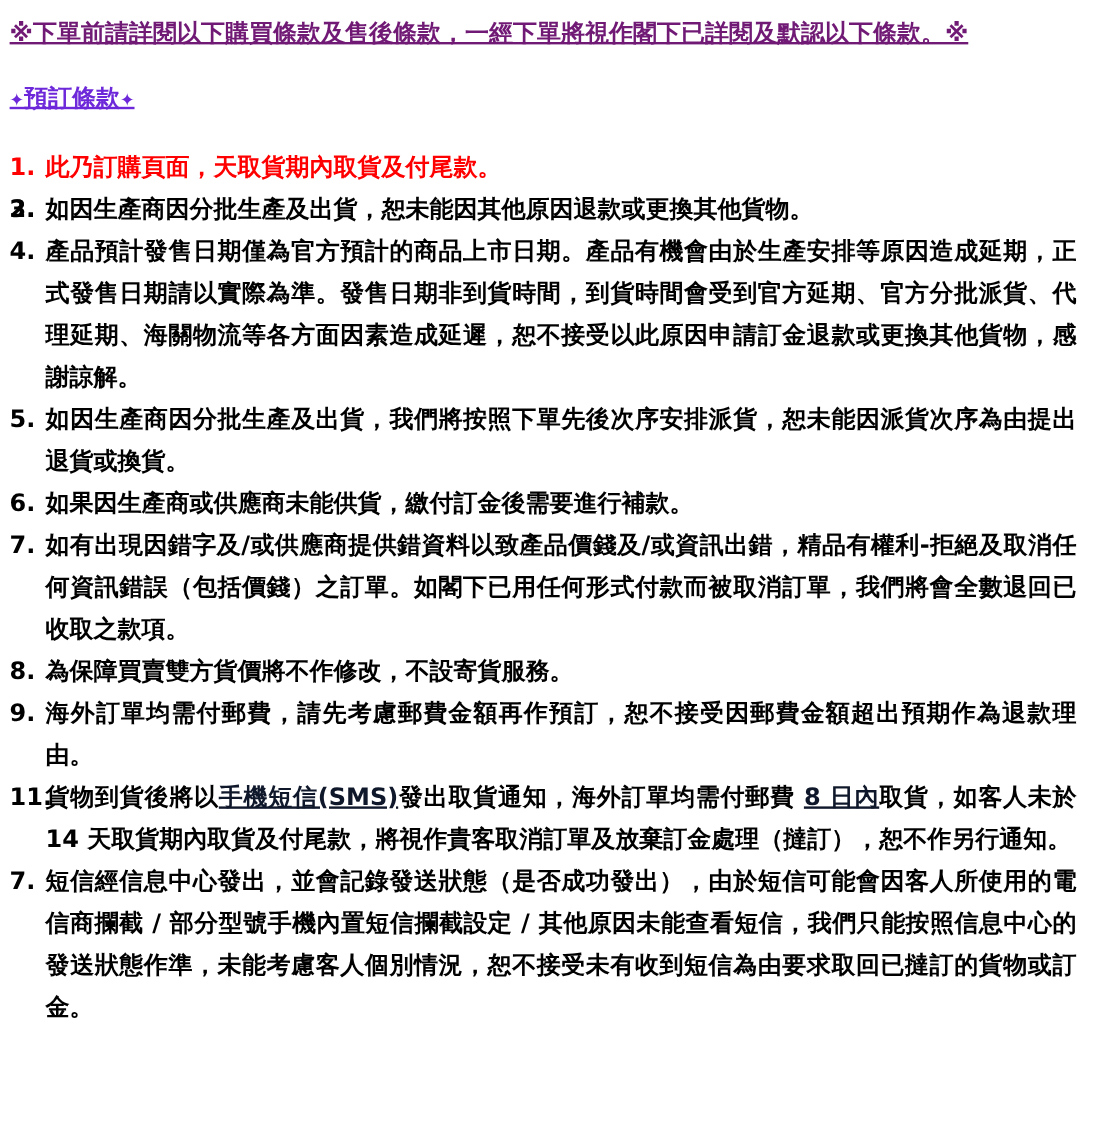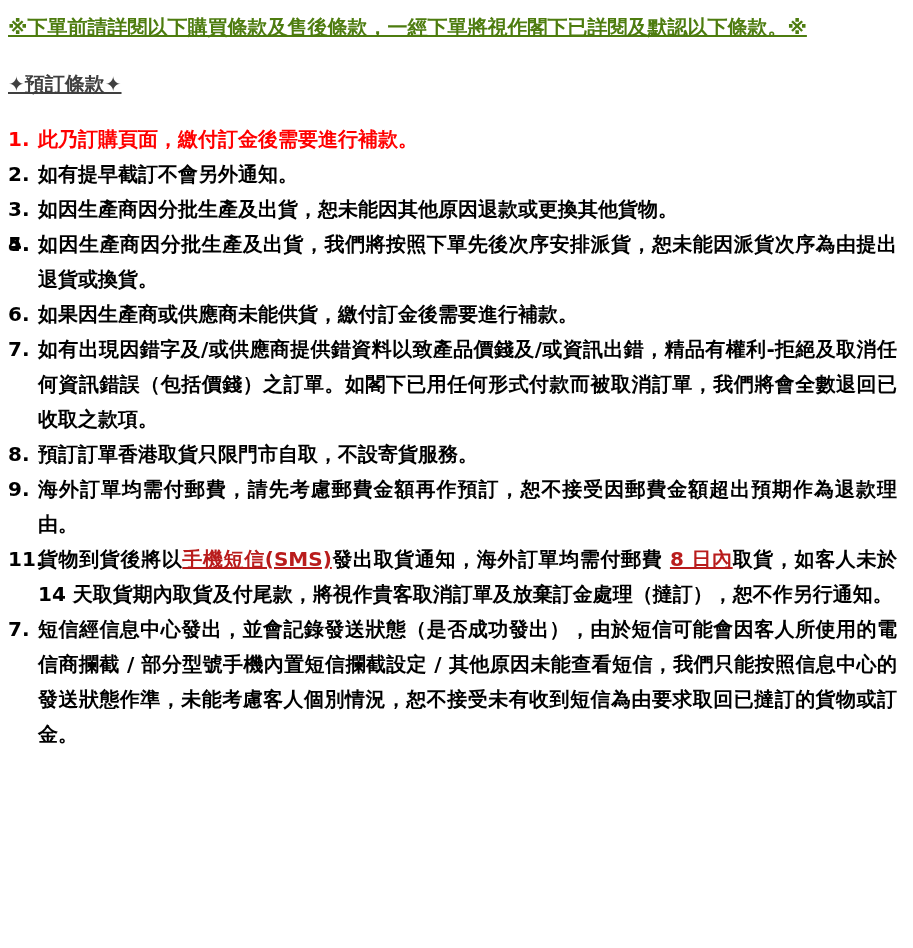--- a/index.html
+++ b/index.html
@@ -13,33 +13,34 @@
   .page {
     width: 913px;
     min-height: 948px;
     box-sizing: border-box;
     padding: 8px 16px 18px 8px;
     background: #ffffff;
   }
   .notice {
     font-size: 20px;
     line-height: 30px;
-    color: #4d7c0f;
+    color: #701a75;
     text-decoration: underline;
     font-weight: 700;
     margin: 4px 0 0 0;
   }
   .section-title {
     font-size: 20px;
     line-height: 28px;
-    color: #404040;
+    color: #6d28d9;
     text-decoration: underline;
     font-weight: 700;
     margin: 28px 0 0 0;
     display: inline-block;
+    font-family: Liberation Mono, monospace;
   }
   .terms {
     margin-top: 24px;
   }
   .term {
     position: relative;
     padding-left: 30px;
     font-size: 20px;
     line-height: 35px;
     text-align: justify;
@@ -49,38 +50,38 @@
     left: 0;
     top: 0;
     white-space: nowrap;
   }
   .term.red,
   .term.red .num,
   .seg-red {
     color: #ff0000;
   }
   .seg-red-underline {
-    color: #b91c1c;
+    color: #0f172a;
     text-decoration: underline;
   }
 </style>
 </head>
 <body>
 
 <div class="page">
   <h1 class="notice">※下單前請詳閱以下購買條款及售後條款，一經下單將視作閣下已詳閱及默認以下條款。※</h1>
 
   <h2 class="section-title">✦預訂條款✦</h2>
 
   <div class="terms">
-      <div class="term red"><span class="num">1.</span><span class="seg-red">此乃訂購頁面，繳付訂金後需要進行補款。</span></div>
-      <div class="term"><span class="num">2.</span><span class="seg-normal">如有提早截訂不會另外通知。</span></div>
+      <div class="term red"><span class="num">1.</span><span class="seg-red">此乃訂購頁面，天取貨期內取貨及付尾款。</span></div>
+      <div class="term"><span class="num">2.</span></div>
       <div class="term"><span class="num">3.</span><span class="seg-normal">如因生產商因分批生產及出貨，恕未能因其他原因退款或更換其他貨物。</span></div>
-      <div class="term"><span class="num">4.</span></div>
+      <div class="term"><span class="num">4.</span><span class="seg-normal">產品預計發售日期僅為官方預計的商品上市日期。產品有機會由於生產安排等原因造成延期，正式發售日期請以實際為準。發售日期非到貨時間，到貨時間會受到官方延期、官方分批派貨、代理延期、海關物流等各方面因素造成延遲，恕不接受以此原因申請訂金退款或更換其他貨物，感謝諒解。</span></div>
       <div class="term"><span class="num">5.</span><span class="seg-normal">如因生產商因分批生產及出貨，我們將按照下單先後次序安排派貨，恕未能因派貨次序為由提出退貨或換貨。</span></div>
       <div class="term"><span class="num">6.</span><span class="seg-normal">如果因生產商或供應商未能供貨，繳付訂金後需要進行補款。</span></div>
       <div class="term"><span class="num">7.</span><span class="seg-normal">如有出現因錯字及/或供應商提供錯資料以致產品價錢及/或資訊出錯，精品有權利-拒絕及取消任何資訊錯誤（包括價錢）之訂單。如閣下已用任何形式付款而被取消訂單，我們將會全數退回已收取之款項。</span></div>
-      <div class="term"><span class="num">8.</span><span class="seg-normal">預訂訂單香港取貨只限門市自取，不設寄貨服務。</span></div>
+      <div class="term"><span class="num">8.</span><span class="seg-normal">為保障買賣雙方貨價將不作修改，不設寄貨服務。</span></div>
       <div class="term"><span class="num">9.</span><span class="seg-normal">海外訂單均需付郵費，請先考慮郵費金額再作預訂，恕不接受因郵費金額超出預期作為退款理由。</span></div>
       <div class="term"><span class="num">11.</span><span class="seg-normal">貨物到貨後將以</span><span class="seg-red-underline">手機短信(SMS)</span><span class="seg-normal">發出取貨通知，海外訂單均需付郵費 </span><span class="seg-red-underline">8 日內</span><span class="seg-normal">取貨，如客人未於 14 天取貨期內取貨及付尾款，將視作貴客取消訂單及放棄訂金處理（撻訂），恕不作另行通知。</span></div>
       <div class="term"><span class="num">7.</span><span class="seg-normal">短信經信息中心發出，並會記錄發送狀態（是否成功發出），由於短信可能會因客人所使用的電信商攔截 / 部分型號手機內置短信攔截設定 / 其他原因未能查看短信，我們只能按照信息中心的發送狀態作準，未能考慮客人個別情況，恕不接受未有收到短信為由要求取回已撻訂的貨物或訂金。</span></div>
     </div>
 </div>
 
 </body></html>

